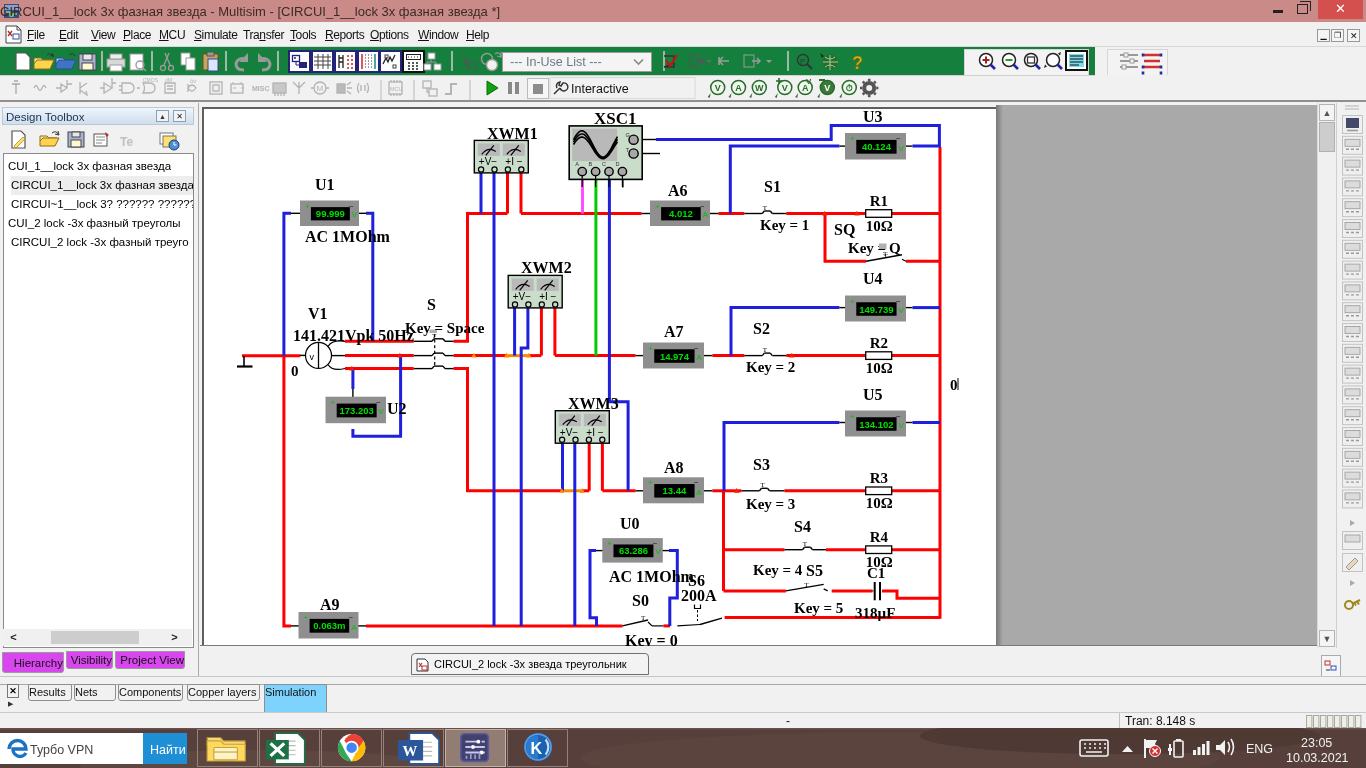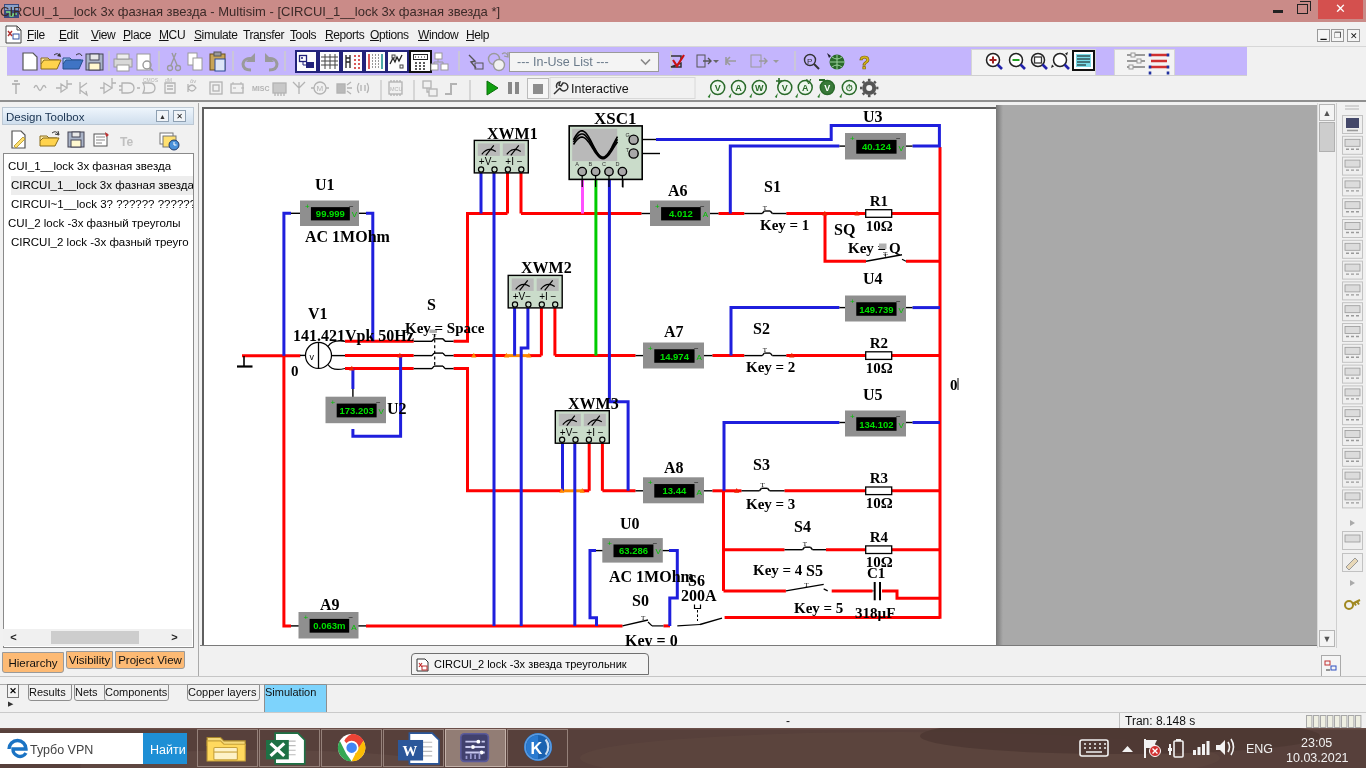--- a/index.html
+++ b/index.html
@@ -9,30 +9,30 @@
 #title{left:0;top:0;width:1366px;height:22px;background:#ca8b88;color:#3c2a28;font-size:13px}
 #title .txt{left:0;top:4px;width:1366px;text-align:left}
 #tmin{left:1273px;top:10px;width:10px;height:3px;background:#222}
 #trest{left:1297px;top:4px;width:11px;height:10px;border:1.6px solid #222}
 #trest2{left:1300px;top:1px;width:11px;height:10px;border-top:1.6px solid #222;border-right:1.6px solid #222}
 #tclose{left:1318px;top:0;width:45px;height:19px;background:#d4504e;color:#fff;text-align:center;font-size:13px;line-height:18px}
 
 #menubar{left:0;top:22px;width:1366px;height:25px;background:#f1f1f1;border-bottom:1px solid #d7d7d7;font-size:12px;letter-spacing:-0.4px;color:#111}
 .mi{position:absolute;top:6px}
 
-#tb1{left:7px;top:47px;width:1240px;height:29px;background:#c4b5fd;border-bottom:1px solid #d0d0d0}
+#tb1{left:0;top:47px;width:1095px;height:29px;background:#15803d;border-bottom:1px solid #d0d0d0}
 #tb2{left:0;top:76px;width:1366px;height:26px;background:#f1f1f1;border-bottom:2px solid #8f8f8f}
 
 #lpanel{left:0;top:103px;width:199px;height:573px;background:#f1f1f1;border-right:1px solid #aaa}
 #dtb-title{left:2px;top:4px;width:192px;height:18px;background:linear-gradient(#eef5fc,#cfdeed);font-size:11.5px;color:#17314f;line-height:18px;padding-left:3px;border:1px solid #bcc8d4}
 #dtb-toolbar{left:2px;top:24px;width:192px;height:26px}
 #dtb-list{left:3px;top:50px;width:191px;height:495px;background:#fff;border:1px solid #8a8a8a;font-size:11.5px;color:#000;overflow:hidden}
 .li{position:absolute;left:0;width:189px;height:19px;line-height:19px;white-space:nowrap}
 #dtb-hscroll{left:3px;top:526px;width:189px;height:17px;background:#f0f0f0}
-.ptab{position:absolute;background:#fdba74;border:1px solid #9a9a9a;border-radius:0 0 3px 3px;font-size:11.5px;color:#111;text-align:center}
+.ptab{position:absolute;background:#d946ef;border:1px solid #9a9a9a;border-radius:0 0 3px 3px;font-size:11.5px;color:#111;text-align:right}
 #canvas{left:200px;top:103px;width:1117px;height:543px;background:#f2f2f2;border-bottom:1px solid #7a7a7a;overflow:hidden}
 #page{position:absolute;left:2px;top:4px;width:794px;height:540px;background:#fff;border-left:2px solid #5f5f5f;border-top:2px solid #5f5f5f}
 #grayzone{position:absolute;left:796px;top:2px;width:321px;height:541px;background:#a9a9a9}
 #vscroll{left:1317px;top:103px;width:19px;height:545px;background:#f0f0f0;border-left:1px solid #d9d9d9}
 .sbtn{position:absolute;left:1px;width:16px;height:17px;background:#f4f4f4;border:1px solid #b5b5b5;color:#555;font-size:9px;text-align:center;line-height:16px}
 #rtoolbar{left:1336px;top:103px;width:30px;height:573px;background:#f1f1f1;border-left:1px solid #cfcfcf}
 
 #tabrow{left:200px;top:648px;width:1166px;height:28px;background:#f1f1f1}
 .dtab{position:absolute;background:#f3f3f3;border:1px solid #707070;border-radius:4px 4px 0 0;font-size:11px;color:#000;white-space:nowrap;overflow:hidden}
 
@@ -800,21 +800,21 @@
         </svg>
  </div>
 </div>
 
 <div class="abs" id="sheetbar">
       <div class="abs" style="left:0;top:7px;width:1366px;height:1px;background:#a8a8a8"></div>
  <span class="abs" style="left:7px;top:7px;width:12px;height:14px;border:1px solid #777;background:#f3f3f3;font-size:9px;font-weight:bold;text-align:center;line-height:13px">✕</span>
  <span class="abs" style="left:8px;top:23px;font-size:7px;color:#333">▶</span>
  <div class="stab" style="left:28px;width:44px">Results</div>
  <div class="stab" style="left:74px;width:42px">Nets</div>
- <div class="stab" style="left:104px;width:65px">Components</div>
+ <div class="stab" style="left:118px;width:65px">Components</div>
  <div class="stab" style="left:187px;width:73px">Copper layers</div>
  <div class="stab" style="left:264px;width:63px;height:36px;background:#7dd3fc">Simulation</div>
 </div>
 
 <div class="abs" id="statusbar">
  <span class="abs" style="left:786px;top:1px">-</span>
  <span class="abs" style="left:1119px;top:0;width:1px;height:16px;background:#c0c0c0"></span>
  <span class="abs" style="left:1125px;top:1px">Tran: 8.148 s</span>
  <svg class="abs" style="left:1306px;top:2px" width="56" height="13">
   <g fill="#efefe2" stroke="#a8a8a8" stroke-width="1">

